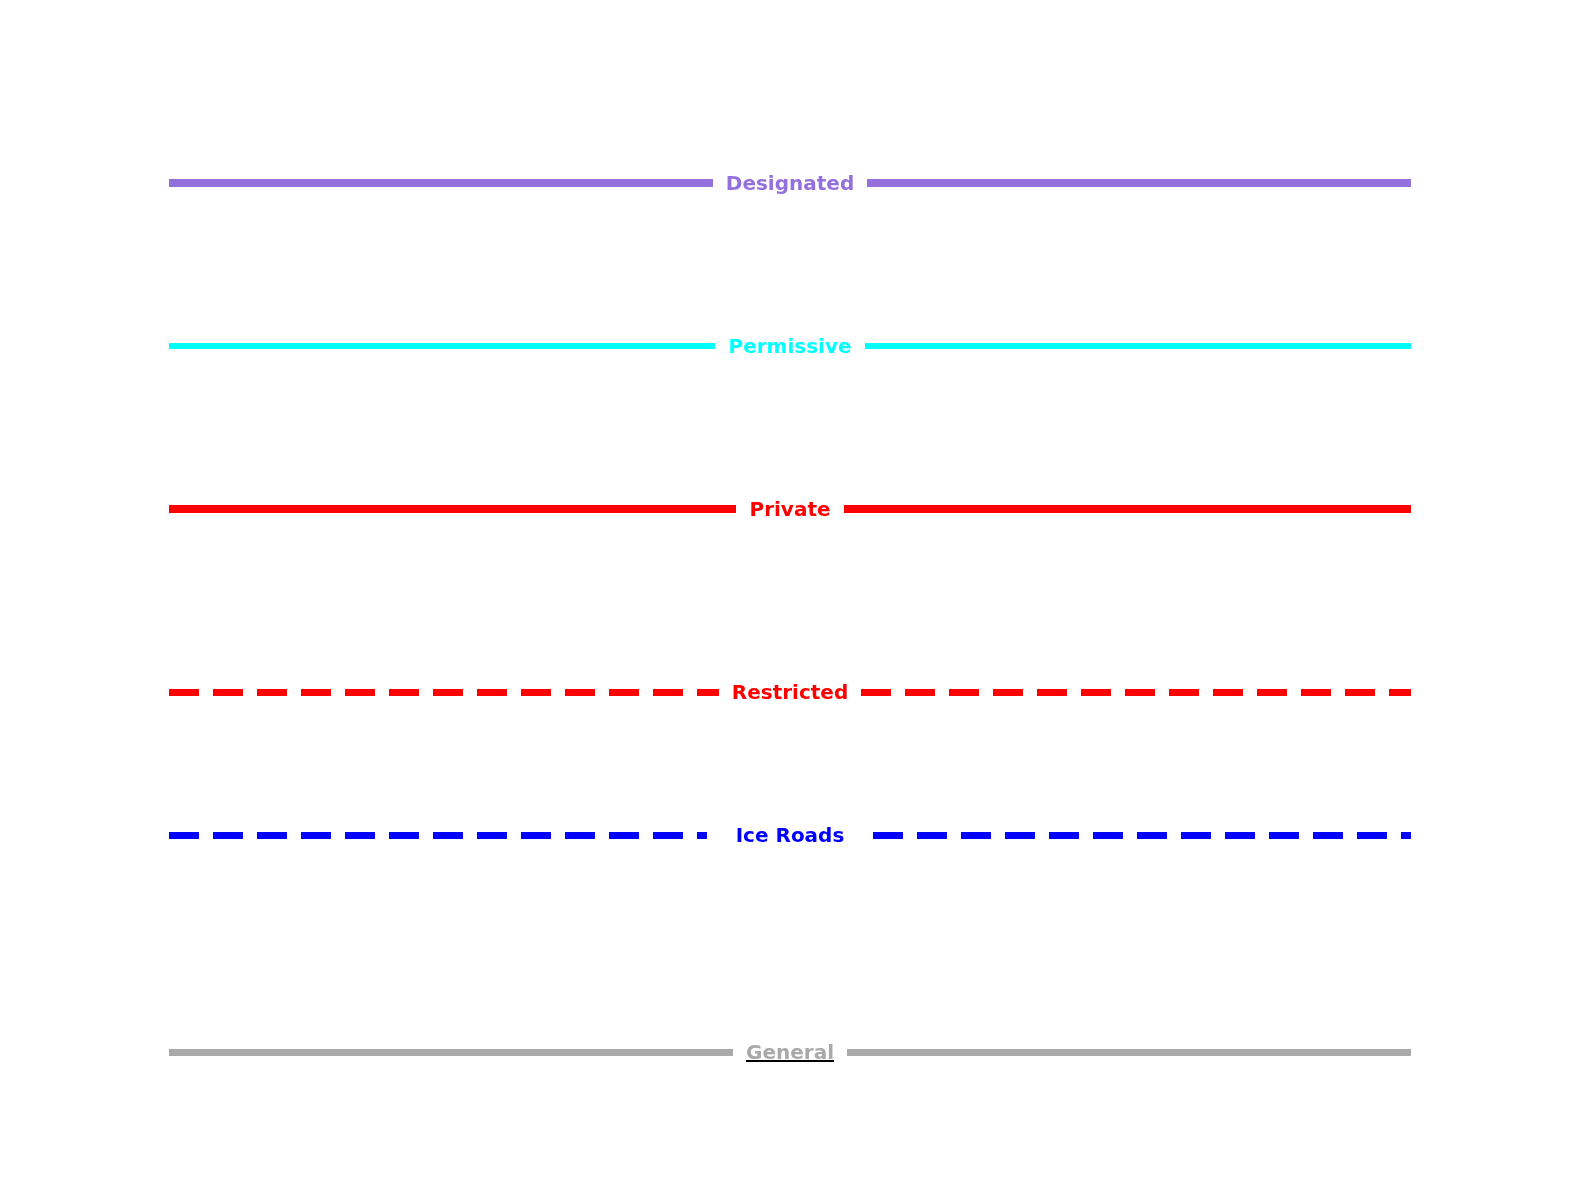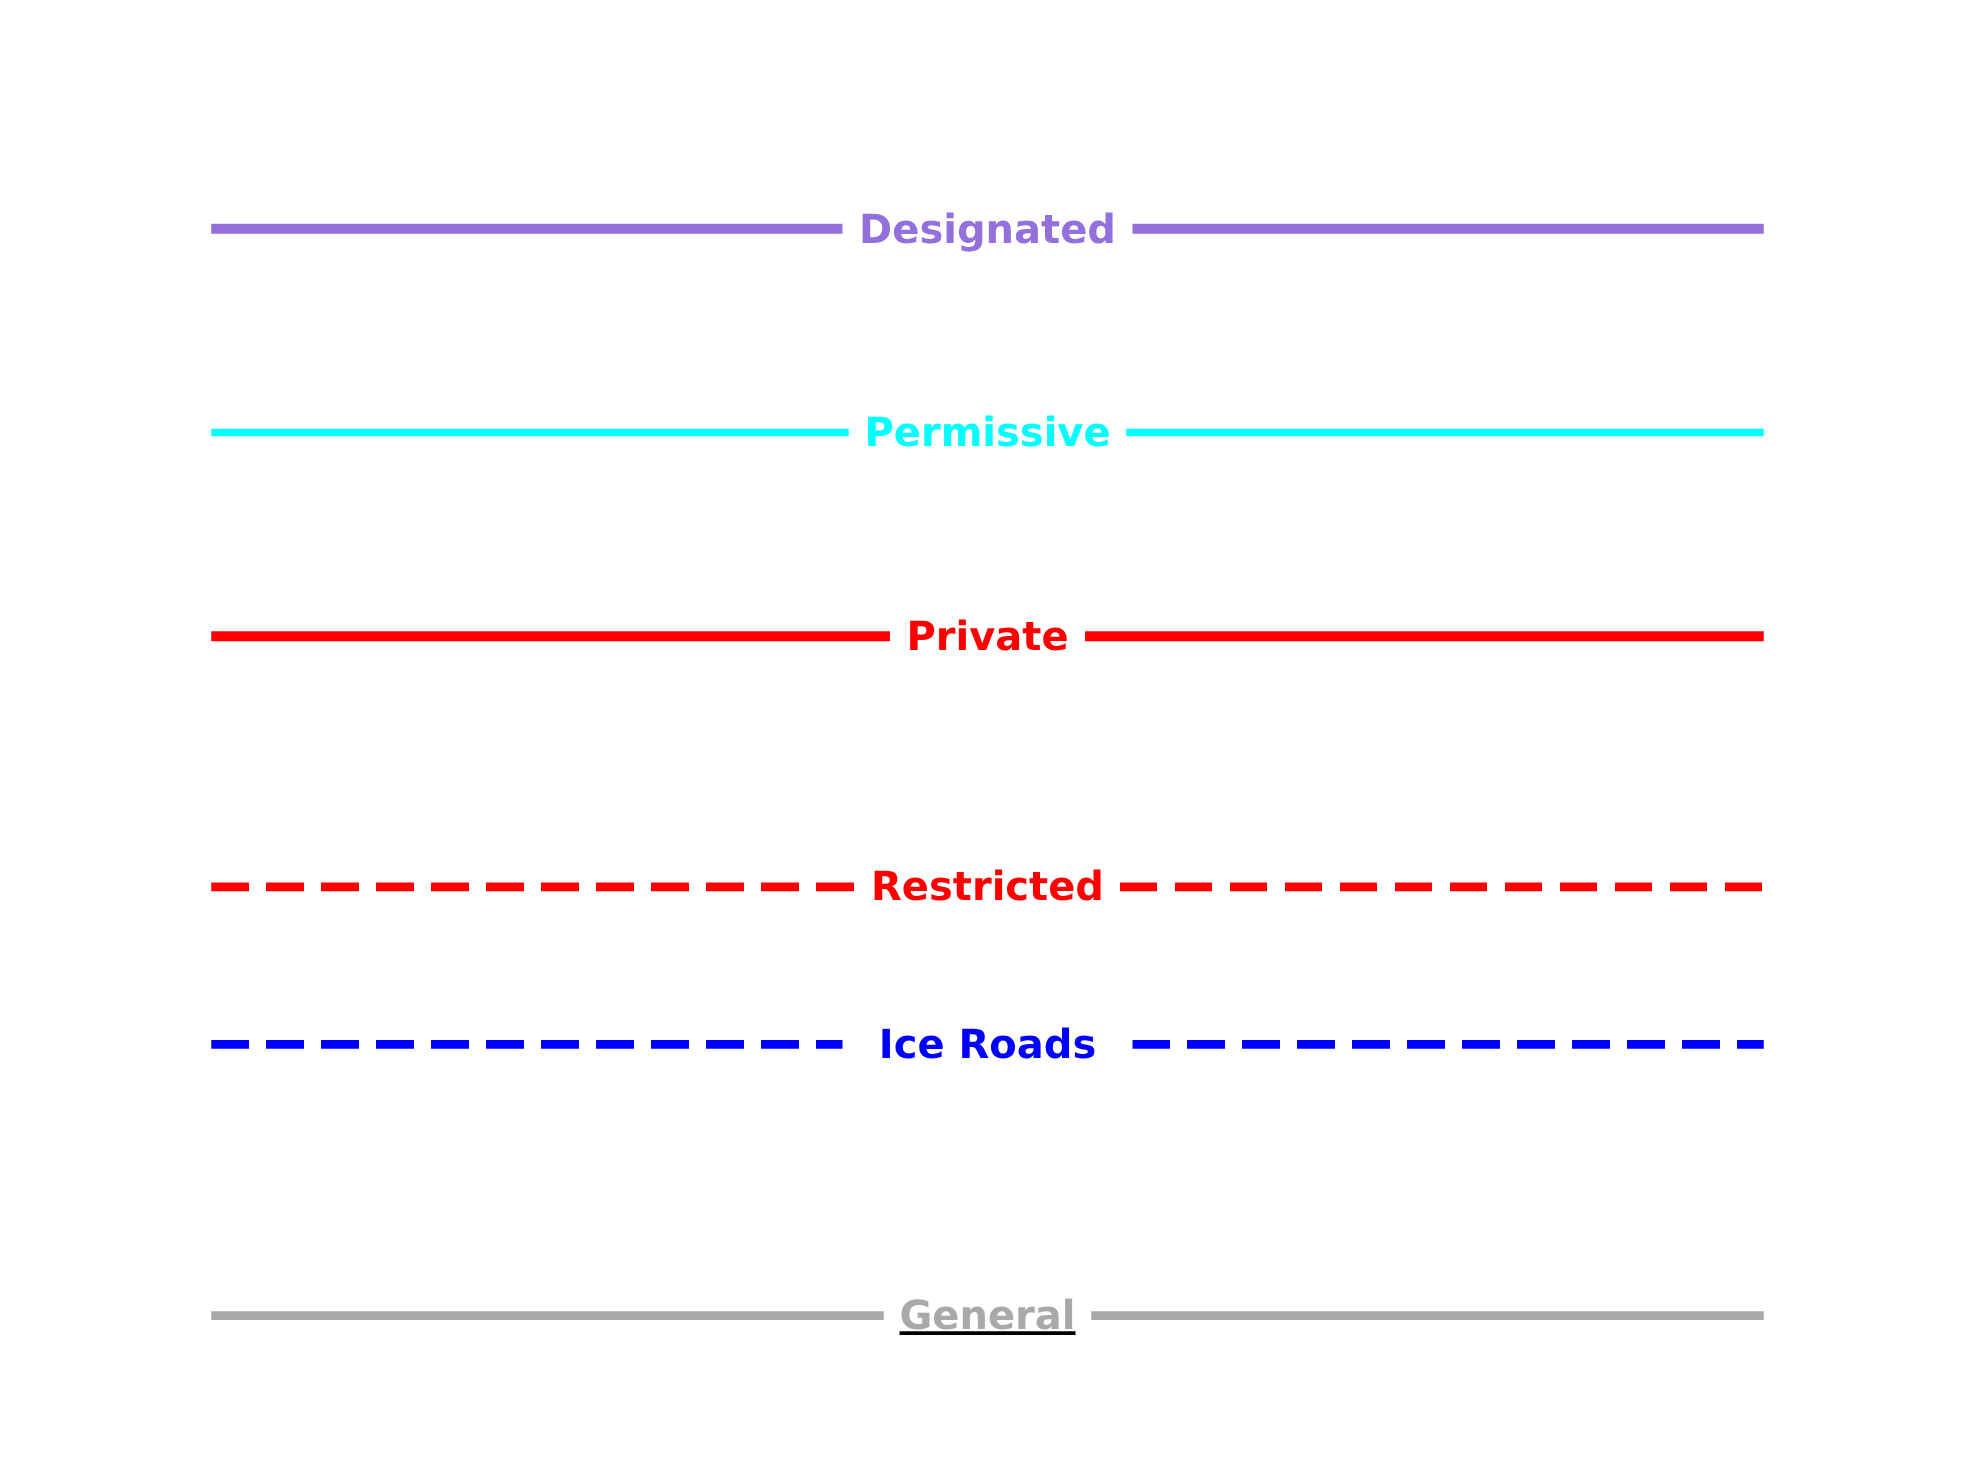--- a/index.html
+++ b/index.html
@@ -34,31 +34,31 @@
       90deg,
       var(--c, #000) 0px,
       var(--c, #000) 30px,
       transparent 30px,
       transparent 44px
     );
   }
   .legend-label {
     color: var(--c, #000);
     font-weight: bold;
-    font-size: 32px;
+    font-size: 20px;
     line-height: 40px;
     padding: 0 13px;
     white-space: nowrap;
     flex: 0 0 auto;
   }
   
   .r0 { top: 163px; }
   .r1 { top: 326px; align-items: center; }
   .r2 { top: 489px; text-align: right; }
-  .r3 { top: 689px; }
+  .r3 { top: 672px; }
   .r4 { top: 815px; gap: 16px; }
   .r5 { top: 1032px; text-decoration: underline; }
 </style>
 </head>
 <body style="background: rgb(255, 255, 255);">
 
 <div class="legend-row r0 solid" style="--c: #9370DB; --t: 8px;">
   <div class="seg"></div>
   <div class="legend-label">Designated</div>
   <div class="seg"></div>

